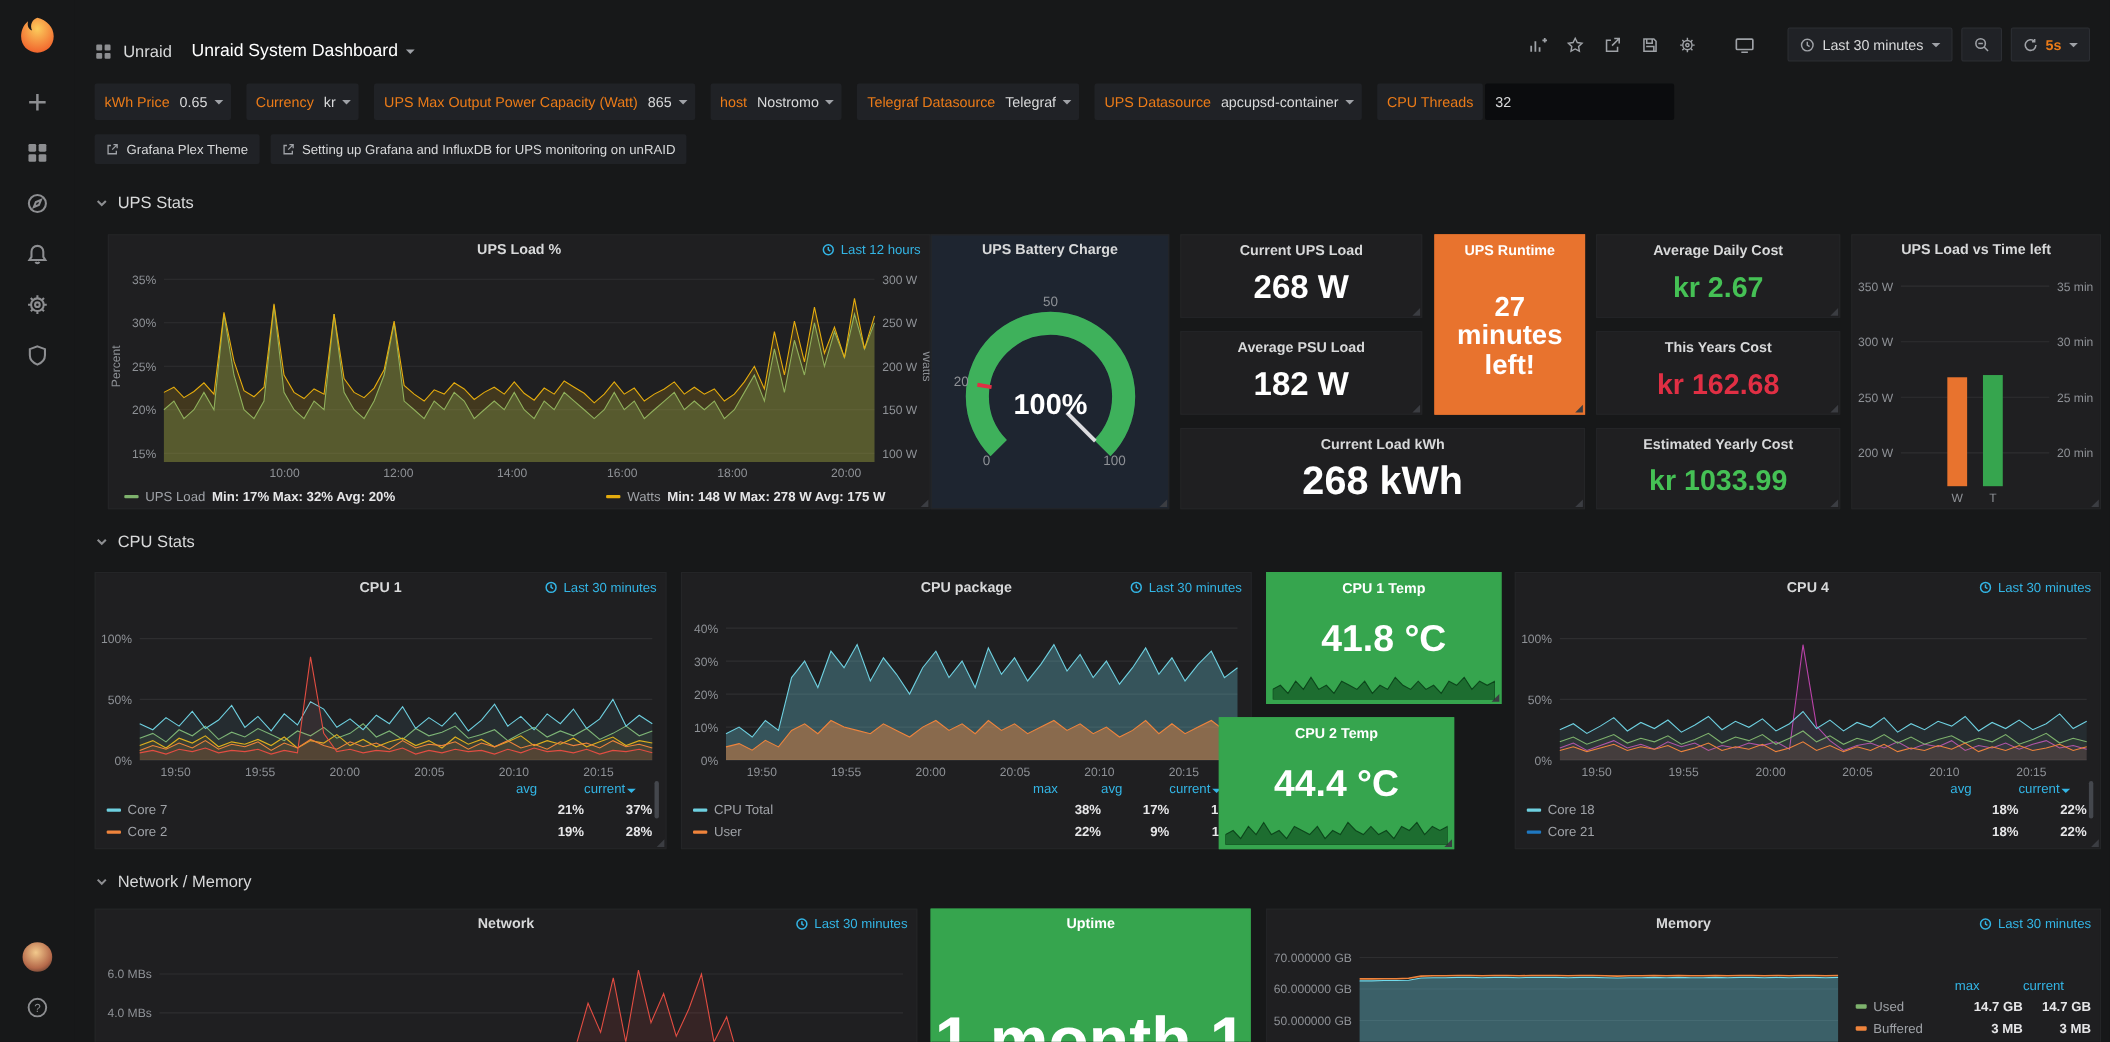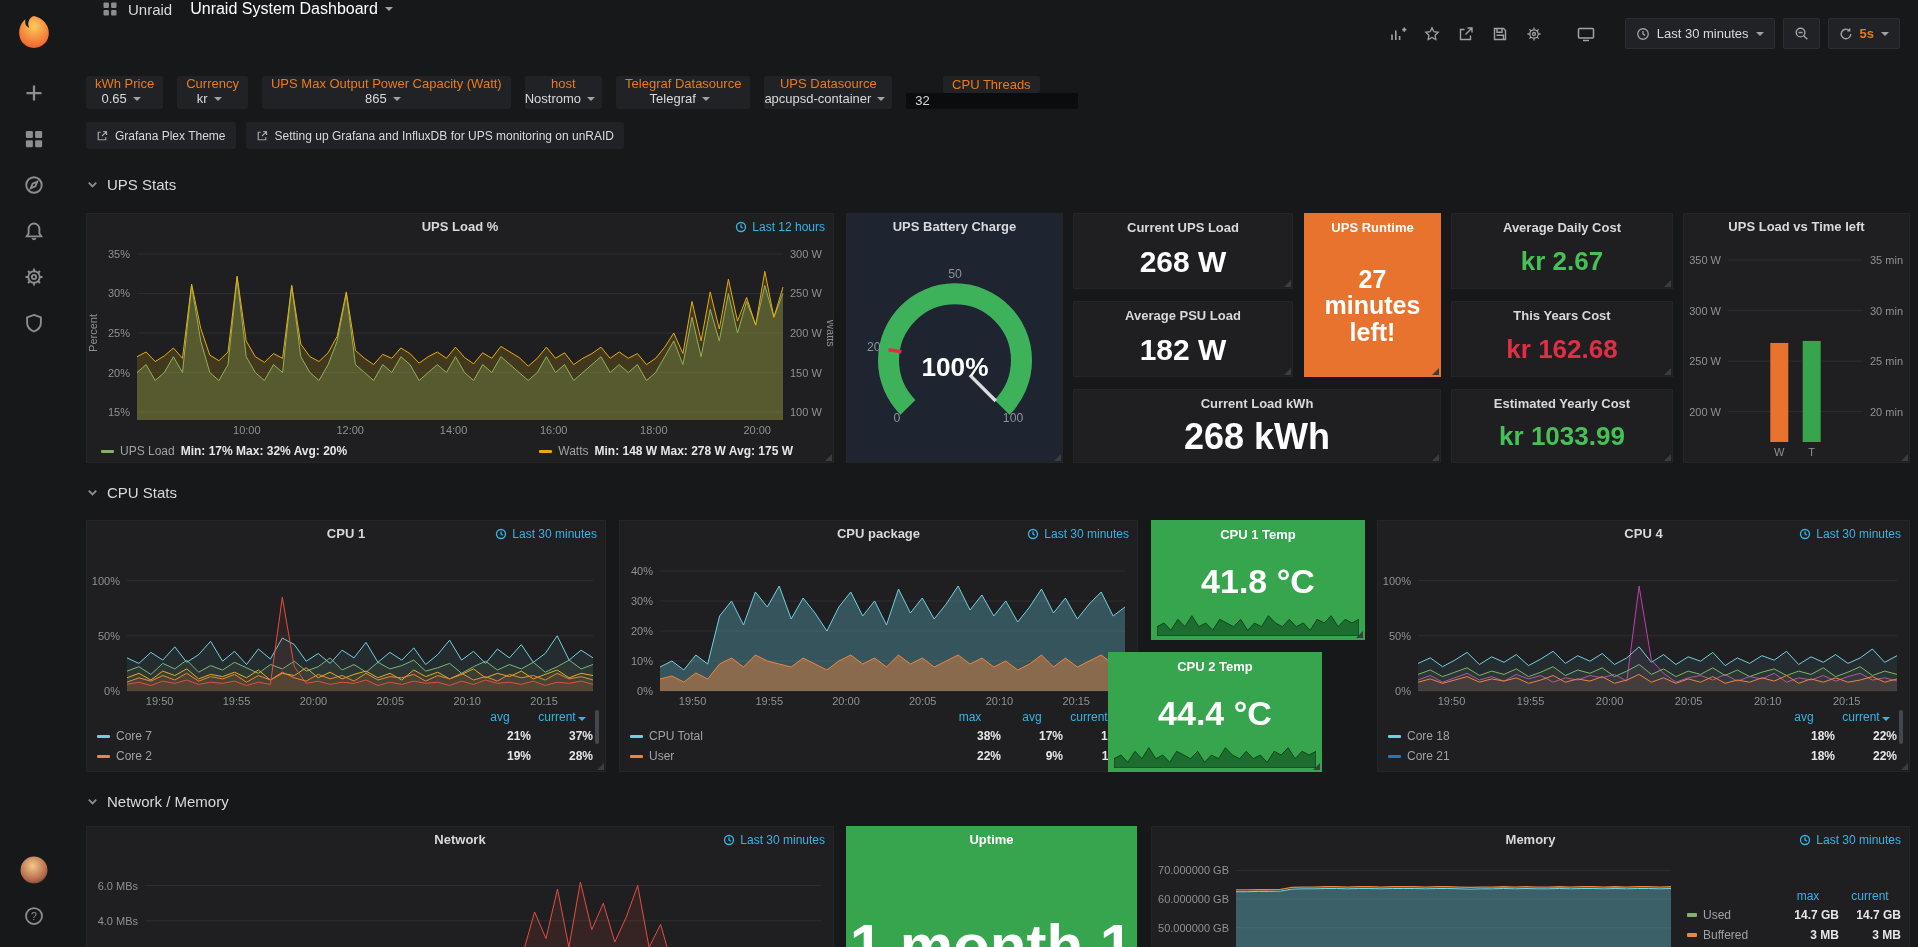--- a/index.html
+++ b/index.html
@@ -12,38 +12,38 @@
   svg { display:block; }
 
   
   .sidebar { position:absolute; left:0; top:0; bottom:0; width:68px; background:#171819;
     display:flex; flex-direction:column; align-items:center; padding:8px 0; z-index:10; }
   .logo-btn { width:48px; height:48px; display:flex; align-items:center; justify-content:center; cursor:pointer; margin-bottom:14px; }
   .side-btn { width:44px; height:46px; display:flex; align-items:center; justify-content:center; color:#8d8e91; cursor:pointer; }
   .side-spacer { flex:1; }
 
   
-  .navbar { position:absolute; left:84px; top:0; right:0; height:56px; display:flex; align-items:flex-start; padding:0 18px;flex-direction:column; }
+  .navbar { position:absolute; left:68px; top:0; right:0; height:56px; display:flex; align-items:flex-end; padding:0 18px; }
   .crumb { display:flex; align-items:center; gap:10px; }
   .crumb .appsicon { color:#8d8e91; }
   .crumb-app { font-size:15px; color:#d8d9da; }
   .crumb-title { font-size:16px; color:#ffffff; margin-left:8px; display:flex; align-items:center; gap:7px; cursor:pointer; }
   .caret { width:0; height:0; border-left:4px solid transparent; border-right:4px solid transparent; border-top:4px solid #9fa2a7; display:inline-block; }
   .nav-right { margin-left:auto; display:flex; align-items:center; gap:8px; }
   .nav-ibtn { background:none; border:none; color:#9fa2a7; width:26px; height:26px; padding:0;
     display:flex; align-items:center; justify-content:center; cursor:pointer; }
   .nav-sep { width:10px; }
   .nav-chip { display:flex; align-items:center; gap:7px; background:#202226; border:1px solid #2c2e33;
     height:31px; padding:0 10px; border-radius:2px; color:#d8d9da; font-size:13px; cursor:pointer; }
   .nav-chip .ichr { color:#9fa2a7; }
   .refresh-interval { color:#eb7b18; font-weight:bold; }
 
   
   .submenu { position:absolute; left:86px; top:76px; display:flex; gap:14px; align-items:center; }
-  .chip { display:flex; align-items:center; background:#202226; height:33px; border-radius:2px; cursor:pointer;flex-direction:column; }
+  .chip { display:flex; align-items:center; background:#202226; height:33px; border-radius:2px; cursor:pointer; }
   .chip-label { color:#eb7b18; font-size:13px; padding:0 9px; white-space:nowrap; }
   .chip-value { color:#d8d9da; font-size:13px; padding-right:7px; white-space:nowrap; display:flex; align-items:center; gap:6px; }
   .chip-input { background:#0b0c0e; border:none; color:#d8d9da; height:33px; width:172px; padding:0 9px; font-size:13px; font-family:inherit; border-radius:2px; }
   .links-row { position:absolute; left:86px; top:122px; display:flex; gap:10px; }
   .link-chip { display:flex; align-items:center; gap:7px; background:#202226; height:27px; padding:0 10px;
     font-size:12px; color:#d8d9da; border-radius:2px; cursor:pointer; }
   .link-chip .ichr { color:#9fa2a7; }
 
   
   .row-head { position:absolute; display:flex; align-items:center; gap:8px; color:#d8d9da;
@@ -75,21 +75,21 @@
 
   
   .legend-inline { position:absolute; left:14px; right:40px; bottom:4px; display:flex; justify-content:space-between;
     font-size:12px; color:#9fa2a7; align-items:center; }
   .leg-item { display:flex; align-items:center; gap:6px; cursor:pointer; white-space:nowrap; }
   .leg-item b { color:#e6e6e8; }
   .swatch { display:inline-block; width:13px; height:3px; border-radius:1px; }
   .sq { width:10px; height:4px; }
   .legend-table { position:absolute; left:10px; right:12px; bottom:5px; font-size:12px; }
   .lt-head { display:flex; justify-content:flex-end; color:#33b5e5; height:18px; align-items:center; }
-  .lt-col { width:62px; text-align:center; cursor:pointer; }
+  .lt-col { width:62px; text-align:left; cursor:pointer; }
   .lt-col .caret { border-top-color:#33b5e5; margin-left:2px; }
   .lt-row { display:flex; align-items:center; height:20px; color:#9fa2a7; cursor:pointer; }
   .lt-name { flex:1; display:flex; align-items:center; gap:6px; }
   .lt-val { width:62px; text-align:right; color:#e6e6e8; font-weight:bold; }
   .legend-scroll { position:absolute; right:-6px; top:2px; width:4px; height:34px; background:#44474d; border-radius:2px; }
   .legend-right { position:absolute; right:8px; top:60px; width:214px; font-size:12px; }
 
   
   .gauge-wrap { position:absolute; left:0; right:0; top:26px; bottom:0; display:flex; align-items:center; justify-content:center; }
   .gauge-tick { fill:#8e9196; font-size:7px; font-family:"Liberation Sans",sans-serif; }
@@ -338,21 +338,21 @@
 </div>
 <div class="row-head" style="left:86px;top:793px">
   <span class="ichr">
     <svg width="13" height="13" viewBox="0 0 14 14" stroke="currentColor" fill="none" stroke-width="2">
         <path d="M3 5l4 4 4-4"></path>
       </svg>
   </span>
   <span>Network / Memory</span>
 </div>
 
-<div class="panel" style="left:86px;top:213px;width:748px;height:250px">
+<div class="panel" style="left:98px;top:213px;width:748px;height:250px">
   <div class="panel-title">
     <span>UPS Load %</span>
     <span class="panel-time">
       <svg width="12" height="12" viewBox="0 0 16 16" stroke="currentColor" fill="none" stroke-width="1.8">
           <circle cx="8" cy="8" r="6"></circle>
           <path d="M8 4.6V8l2.4 1.6"></path>
         </svg>
       <span>Last 12 hours</span>
     </span>
   </div>

